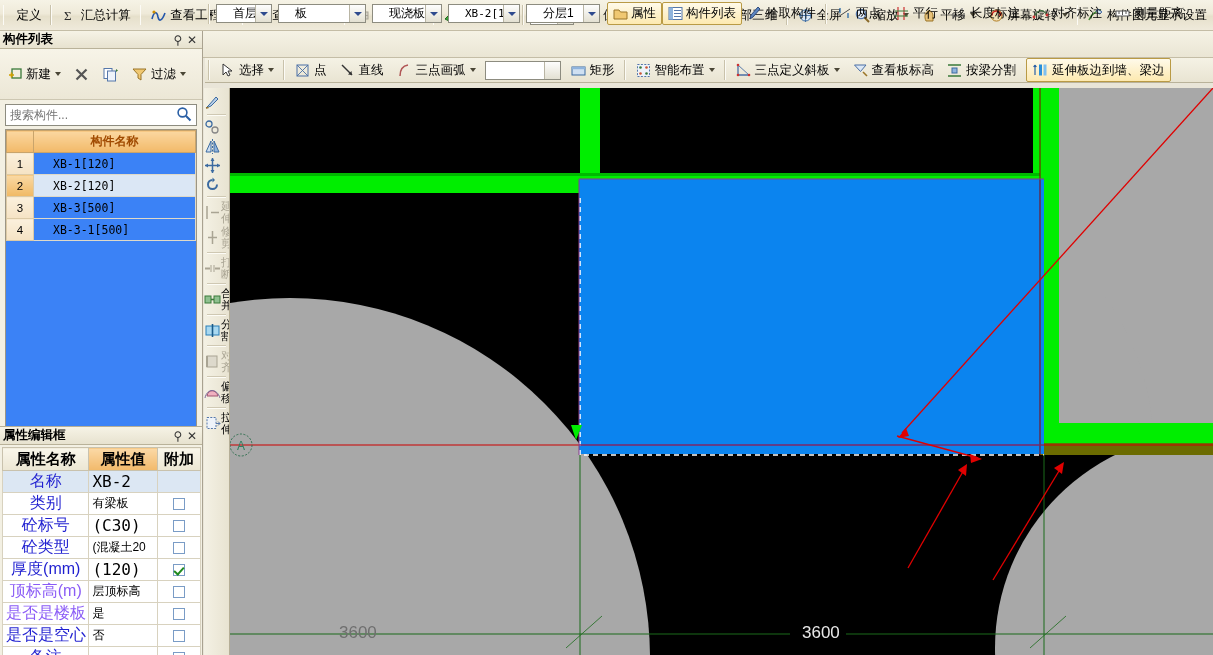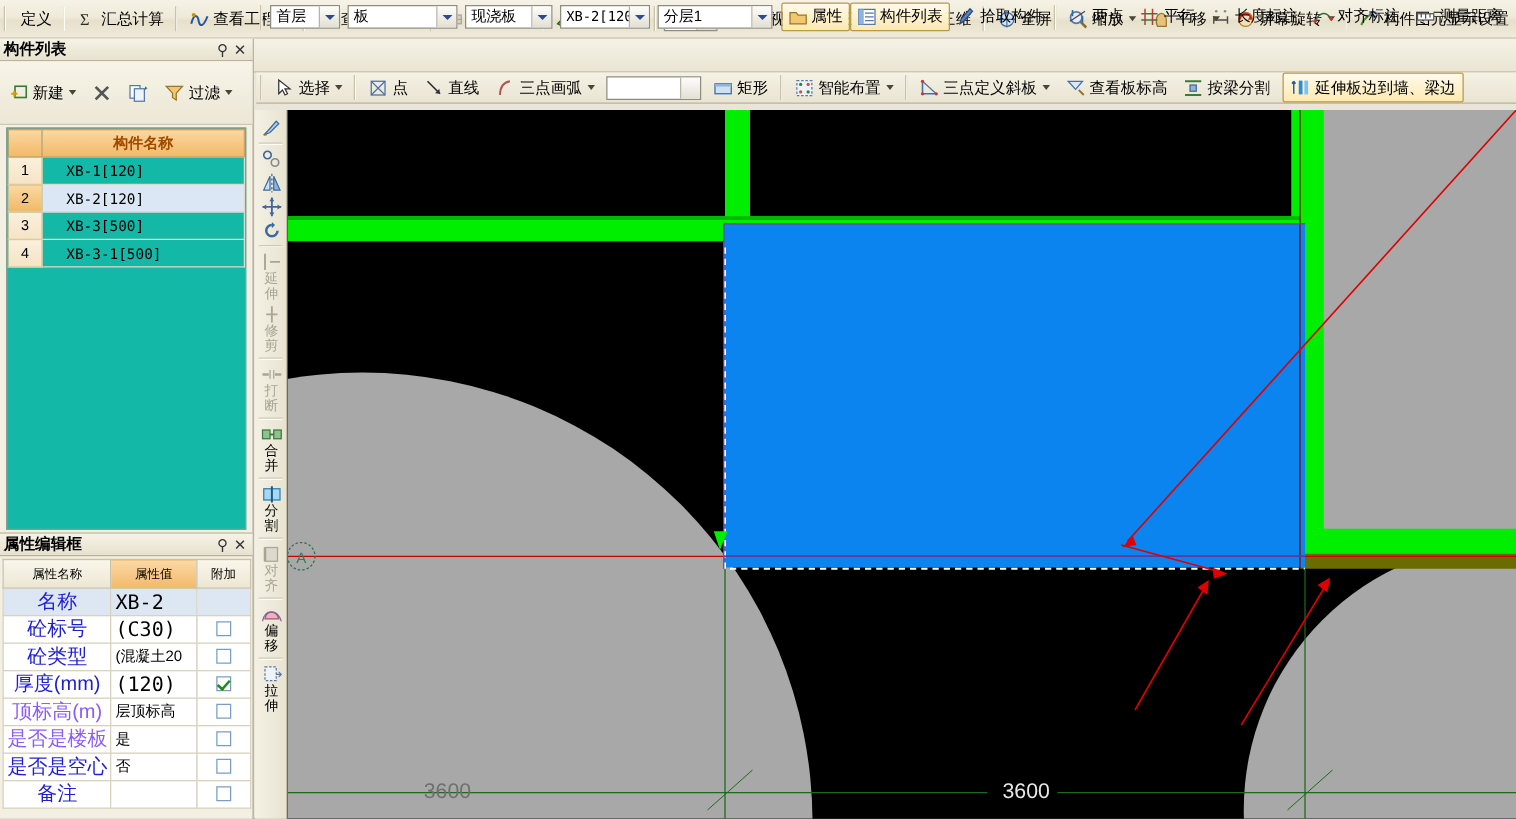--- a/index.html
+++ b/index.html
@@ -34,21 +34,21 @@
   
   .row2{
     position:absolute;left:0;top:31px;width:1213px;height:27px;
     background:linear-gradient(to bottom,#f5f2e5,#eae5d4);
     border-bottom:1px solid #c4bda6;box-sizing:border-box;
   }
   .row2-right{position:absolute;left:205px;top:0;right:0;height:27px;display:flex;align-items:center;}
   .combo{
     height:19px;border:1px solid #8d8c80;background:#fff;
     display:flex;align-items:center;margin:0 3px;box-sizing:border-box;
-    font-size:12px;padding-left:4px;overflow:hidden;
+    font-size:12px;padding-left:16px;overflow:hidden;
   }
   .combo .cv{flex:1;white-space:nowrap;overflow:hidden;}
   .combo .cbtn{
     width:15px;height:17px;flex:0 0 auto;
     background:linear-gradient(to bottom,#fdfdfd,#e3e0d2);
     border-left:1px solid #b9b5a4;display:flex;align-items:center;justify-content:center;
   }
   .cbtn i{
     display:block;width:0;height:0;border-left:4px solid transparent;
     border-right:4px solid transparent;border-top:4px solid #2e4a8e;
@@ -78,42 +78,42 @@
   .leftpanel{position:absolute;left:0;top:31px;width:203px;height:395px;
     background:#f3f0e3;border-right:1px solid #a9a290;box-sizing:border-box;}
   .cl-toolbar{height:24px;display:flex;align-items:center;padding:13px 2px;
     background:linear-gradient(to bottom,#f7f4e8,#ece7d6);border-bottom:1px solid #cdc7b2;}
   .srch{margin:4px 5px 3px 5px;height:22px;border:1px solid #8d8c80;background:#fff;
     display:flex;align-items:center;box-sizing:border-box;}
   .srch input{border:0;outline:0;flex:1;height:18px;font-size:12px;
     font-family:"Liberation Sans",sans-serif;color:#8a8a8a;padding-left:4px;background:transparent;}
   .srch .mag{width:24px;text-align:center;color:#2a5fa5;font-size:14px;}
 
-  .grid{margin:2px 5px 0 5px;border:1px solid #9b9585;background:#14b8a6;height:322px;box-sizing:border-box;overflow:hidden;}
+  .grid{margin:2px 5px 0 5px;border:1px solid #9b9585;background:#3b82f6;height:322px;box-sizing:border-box;overflow:hidden;}
   table.cl{border-collapse:collapse;width:100%;font-size:12px;}
   table.cl th{
     background:linear-gradient(to bottom,#fbd7a0,#f2b968);
     border:1px solid #c9a46b;color:#a04a00;font-weight:bold;height:19px;
     font-family:"Liberation Sans",sans-serif;
   }
   table.cl th.idx{width:24px;}
   table.cl td{border:1px solid #ded9c8;height:19px;font-family:"DejaVu Sans Mono",monospace;font-size:11.5px;padding-left:19px;}
   table.cl td.idx{
     width:24px;text-align:center;padding:0;font-family:"Liberation Sans",sans-serif;
     background:linear-gradient(to bottom,#fbf0dc,#f5e3c4);border:1px solid #dccaa6;
   }
   tr.sel td{background:#dbe7f5;}
   tr.sel td.idx{background:linear-gradient(to bottom,#fad9a4,#f0b964);}
 
   
   .proppanel{position:absolute;left:0;top:426px;width:203px;height:229px;
     background:#f3f0e3;border-right:1px solid #a9a290;border-top:1px solid #b5ae97;box-sizing:border-box;}
   table.pe{border-collapse:collapse;width:199px;margin:2px 0 0 2px;font-size:12px;table-layout:fixed;}
   table.pe th{
-    border:1px solid #c9c2ad;height:20px;font-weight:normal;font-size:10px;
+    border:1px solid #c9c2ad;height:20px;font-weight:bold;font-size:15px;
     background:linear-gradient(to bottom,#f9f6ea,#ece6d3);
   }
   table.pe th.v{background:linear-gradient(to bottom,#fbd9a6,#f2b96a);}
   table.pe td{border:1px solid #d8d2bf;height:20.4px;font-size:16px;background:#fff;padding:0 3px;
     white-space:nowrap;overflow:hidden;}
   td.pn{text-align:center;color:#1f1fd0;}
   td.pn.black{color:#8b5cf6;}
   td.pv{font-family:"DejaVu Sans Mono",monospace;font-size:11px;}
   td.pv.cn{font-family:"Liberation Sans",sans-serif;font-size:12px;}
   tr.firstrow td{background:#dce7f3;}
@@ -122,21 +122,21 @@
     vertical-align:middle;position:relative;box-sizing:border-box;}
   .chk.on::after{
     content:"";position:absolute;left:2px;top:0px;width:4px;height:8px;
     border:solid #1f8a1f;border-width:0 2px 2px 0;transform:rotate(42deg);
   }
 
   
   .vbar{position:absolute;left:204px;top:88px;width:26px;height:567px;
     background:linear-gradient(to right,#f4f1e4,#e8e3d1);
     border-right:1px solid #b5ae97;box-sizing:border-box;overflow:hidden;}
-  .vitem{width:26px;display:flex;flex-direction:column;align-items:center;
+  .vitem{width:26px;display:flex;flex-direction:row;align-items:center;
     padding:1px 0 1px 0;cursor:default;}
   .vitem .vtx{font-size:11px;line-height:11.5px;width:13px;text-align:center;
     word-break:break-all;letter-spacing:0;}
   .vitem.dis .vtx{color:#a9a493;}
   .vsep{height:1px;background:#cfc8b3;margin:2px 3px;border-bottom:1px solid #fdfcf6;}
 
   
   .canvas{position:absolute;left:230px;top:88px;width:983px;height:567px;background:#000;overflow:hidden;}
 </style>
 </head>
@@ -324,21 +324,21 @@
       <span class="cbtn">
           <i></i>
         </span>
     </div>
     <div class="combo" style="width:72px">
       <span class="cv" style="font-family:'DejaVu Sans Mono',monospace;font-size:11px">XB-2[120]</span>
       <span class="cbtn">
           <i></i>
         </span>
     </div>
-    <div class="combo" style="width:92px">
+    <div class="combo" style="width:74px">
       <span class="cv">分层1</span>
       <span class="cbtn">
           <i></i>
         </span>
     </div>
 
     <div class="tb-item btn-on" style="height:21px;margin-left:4px">
       <span class="ic" style="width:15px;height:15px">
         <svg width="15" height="15" viewBox="0 0 15 15">
             <path d="M1 4h5l1.5 2H14v7H1z" fill="#f0c872" stroke="#9a7528"></path>
@@ -574,20 +574,29 @@
         <span class="ic">
           <svg width="17" height="17" viewBox="0 0 17 17">
               <path d="M2 3h13 L10 8.5 V14 L7 12 V8.5Z" fill="#f0c872" stroke="#9a7528"></path>
             </svg>
         </span>
         <span class="tb-lbl">过滤</span>
         <span class="caret"></span>
       </div>
     </div>
 
+    <div class="srch">
+      <input placeholder="搜索构件..." style="">
+      <span class="mag">
+        <svg width="16" height="16" viewBox="0 0 16 16">
+            <circle cx="6.5" cy="6.5" r="4.4" fill="none" stroke="#2a5fa5" stroke-width="1.6"></circle>
+            <path d="M9.8 9.8 L14.5 14.5" stroke="#2a5fa5" stroke-width="2"></path>
+          </svg>
+      </span>
+    </div>
 
     <div class="grid">
       <table class="cl">
         <thead>
           <tr>
             <th class="idx"></th>
             <th>构件名称</th>
           </tr>
         </thead>
         <tbody>
@@ -631,20 +640,25 @@
           <th>附加</th>
         </tr>
       </thead>
       <tbody>
         <tr class="firstrow">
           <td class="pn">名称</td>
           <td class="pv">XB-2</td>
           <td class="pa"></td>
         </tr>
         <tr>
+          <td class="pn">类别</td>
+          <td class="pv cn">有梁板</td>
+          <td class="pa"><span class="chk"></span></td>
+        </tr>
+        <tr>
           <td class="pn">砼标号</td>
           <td class="pv">(C30)</td>
           <td class="pa"><span class="chk"></span></td>
         </tr>
         <tr>
           <td class="pn">砼类型</td>
           <td class="pv cn">(混凝土20</td>
           <td class="pa"><span class="chk"></span></td>
         </tr>
         <tr>

